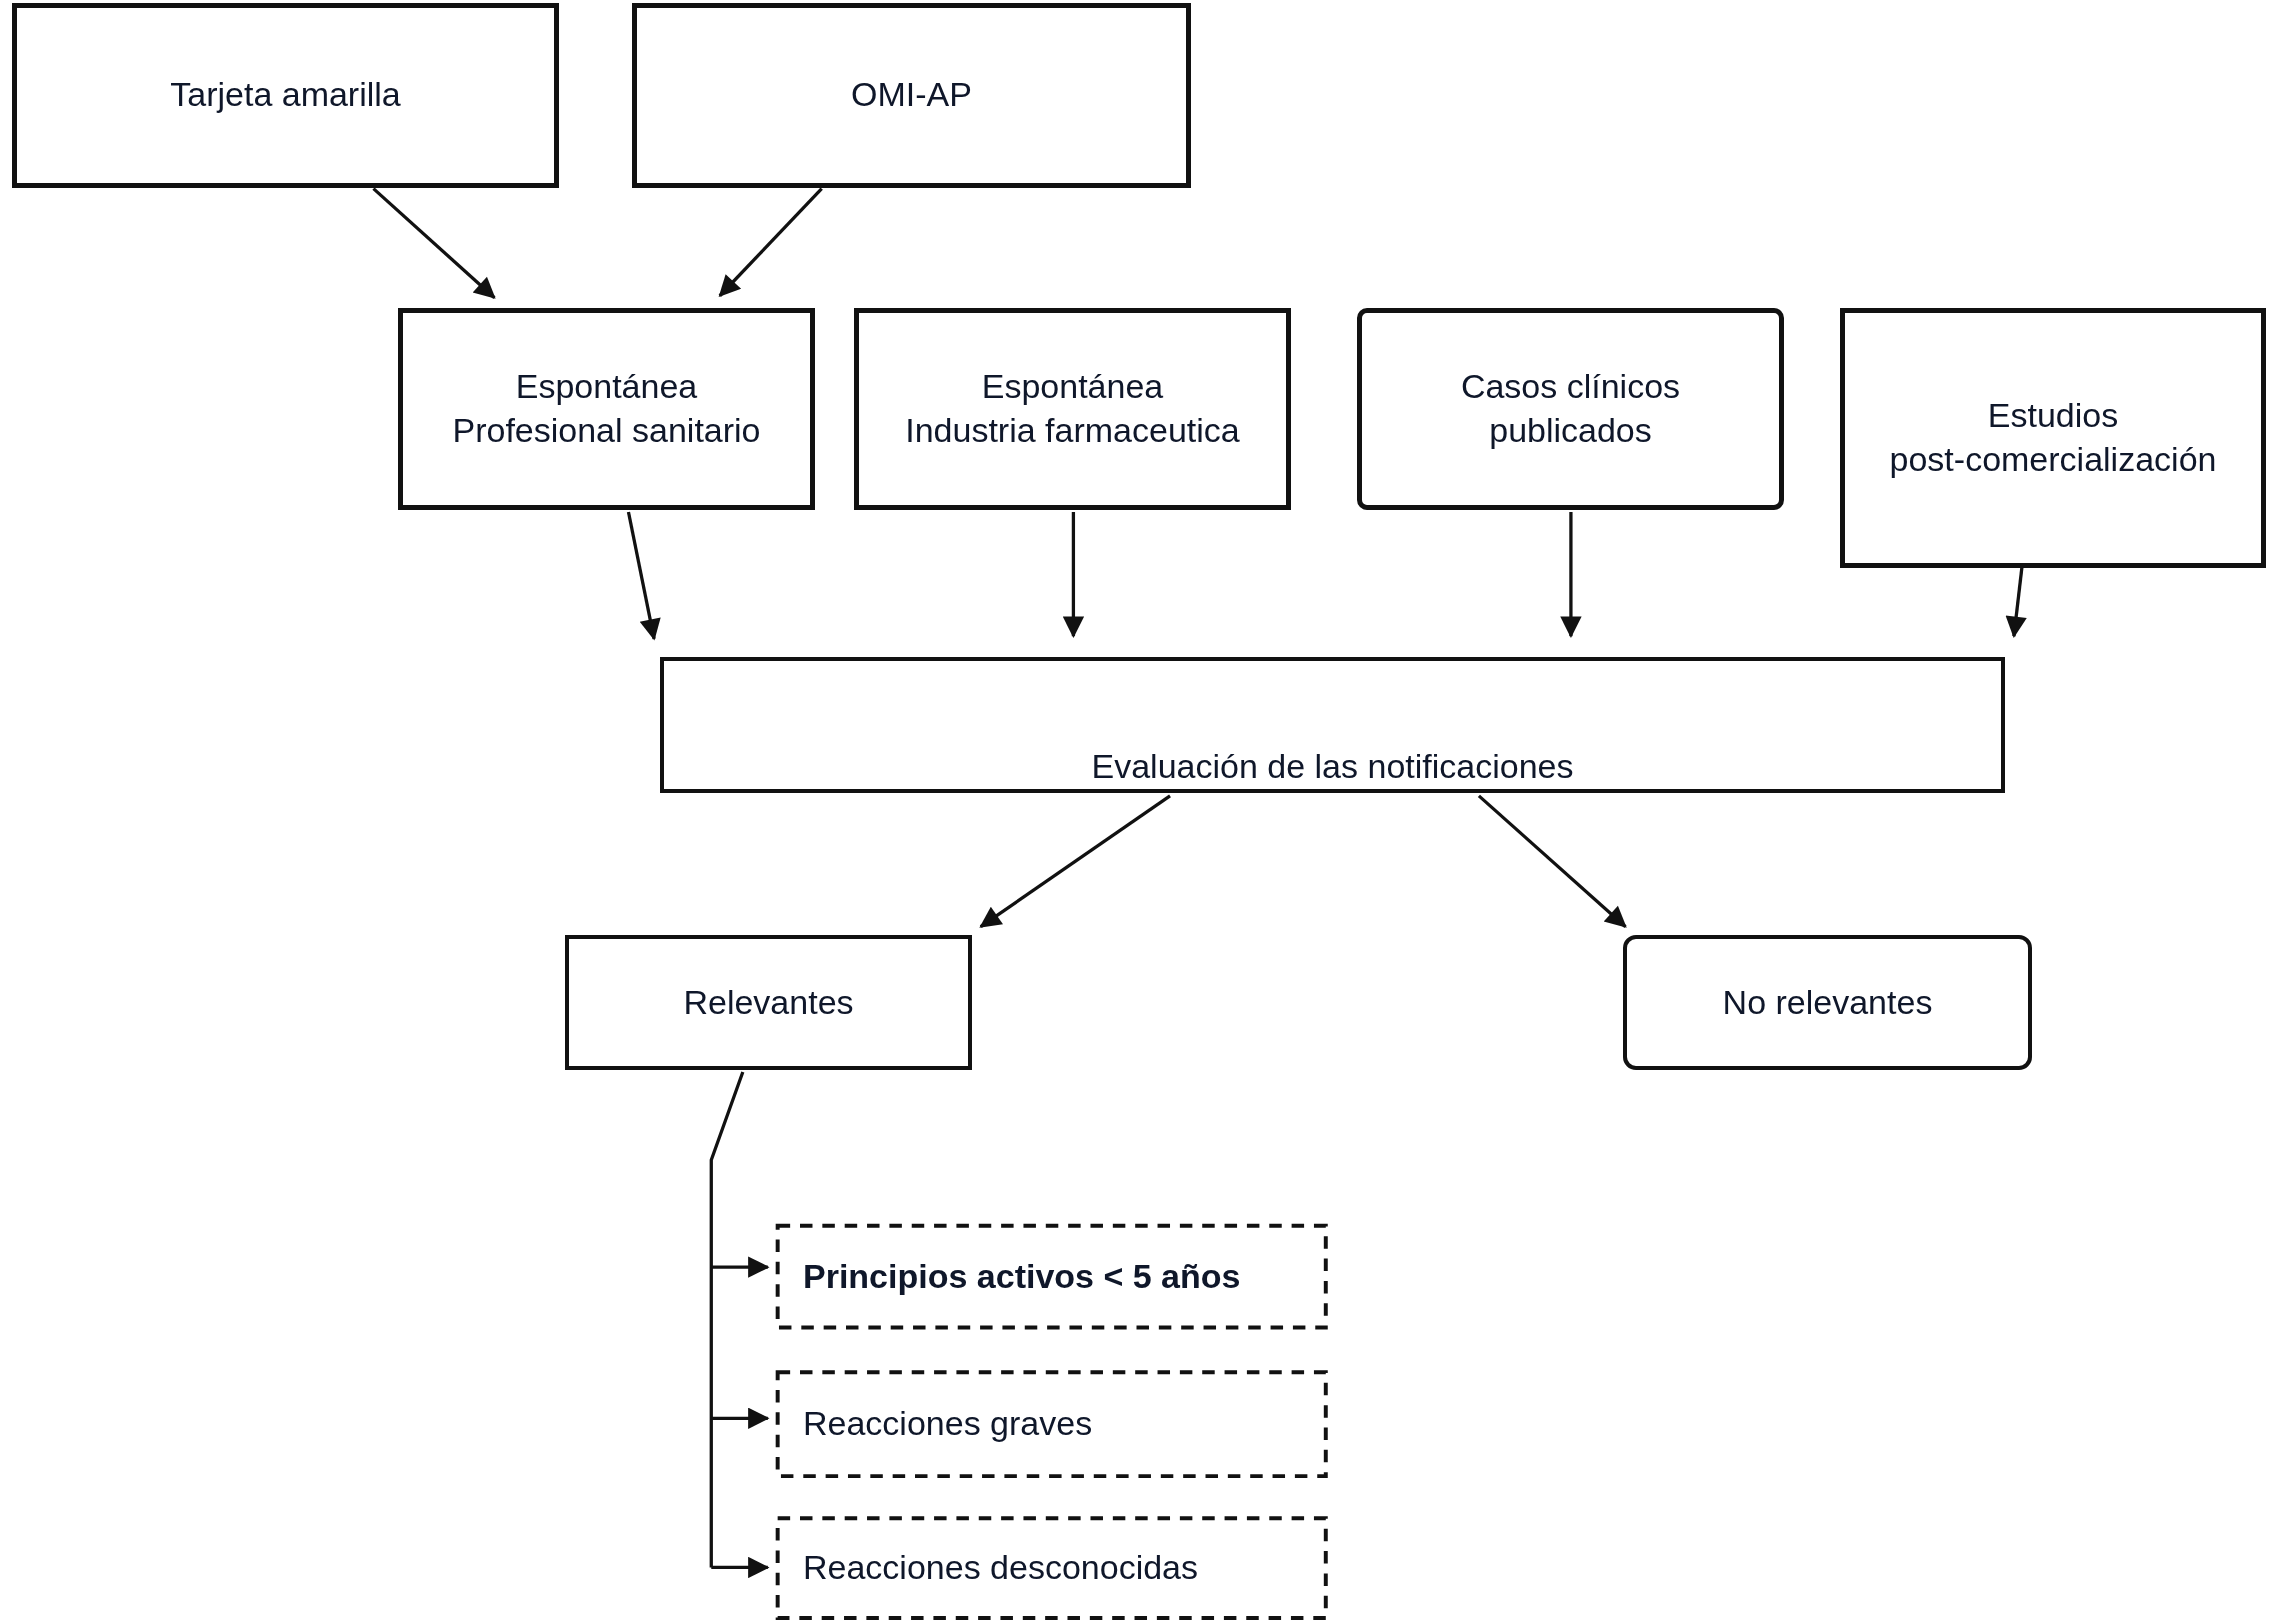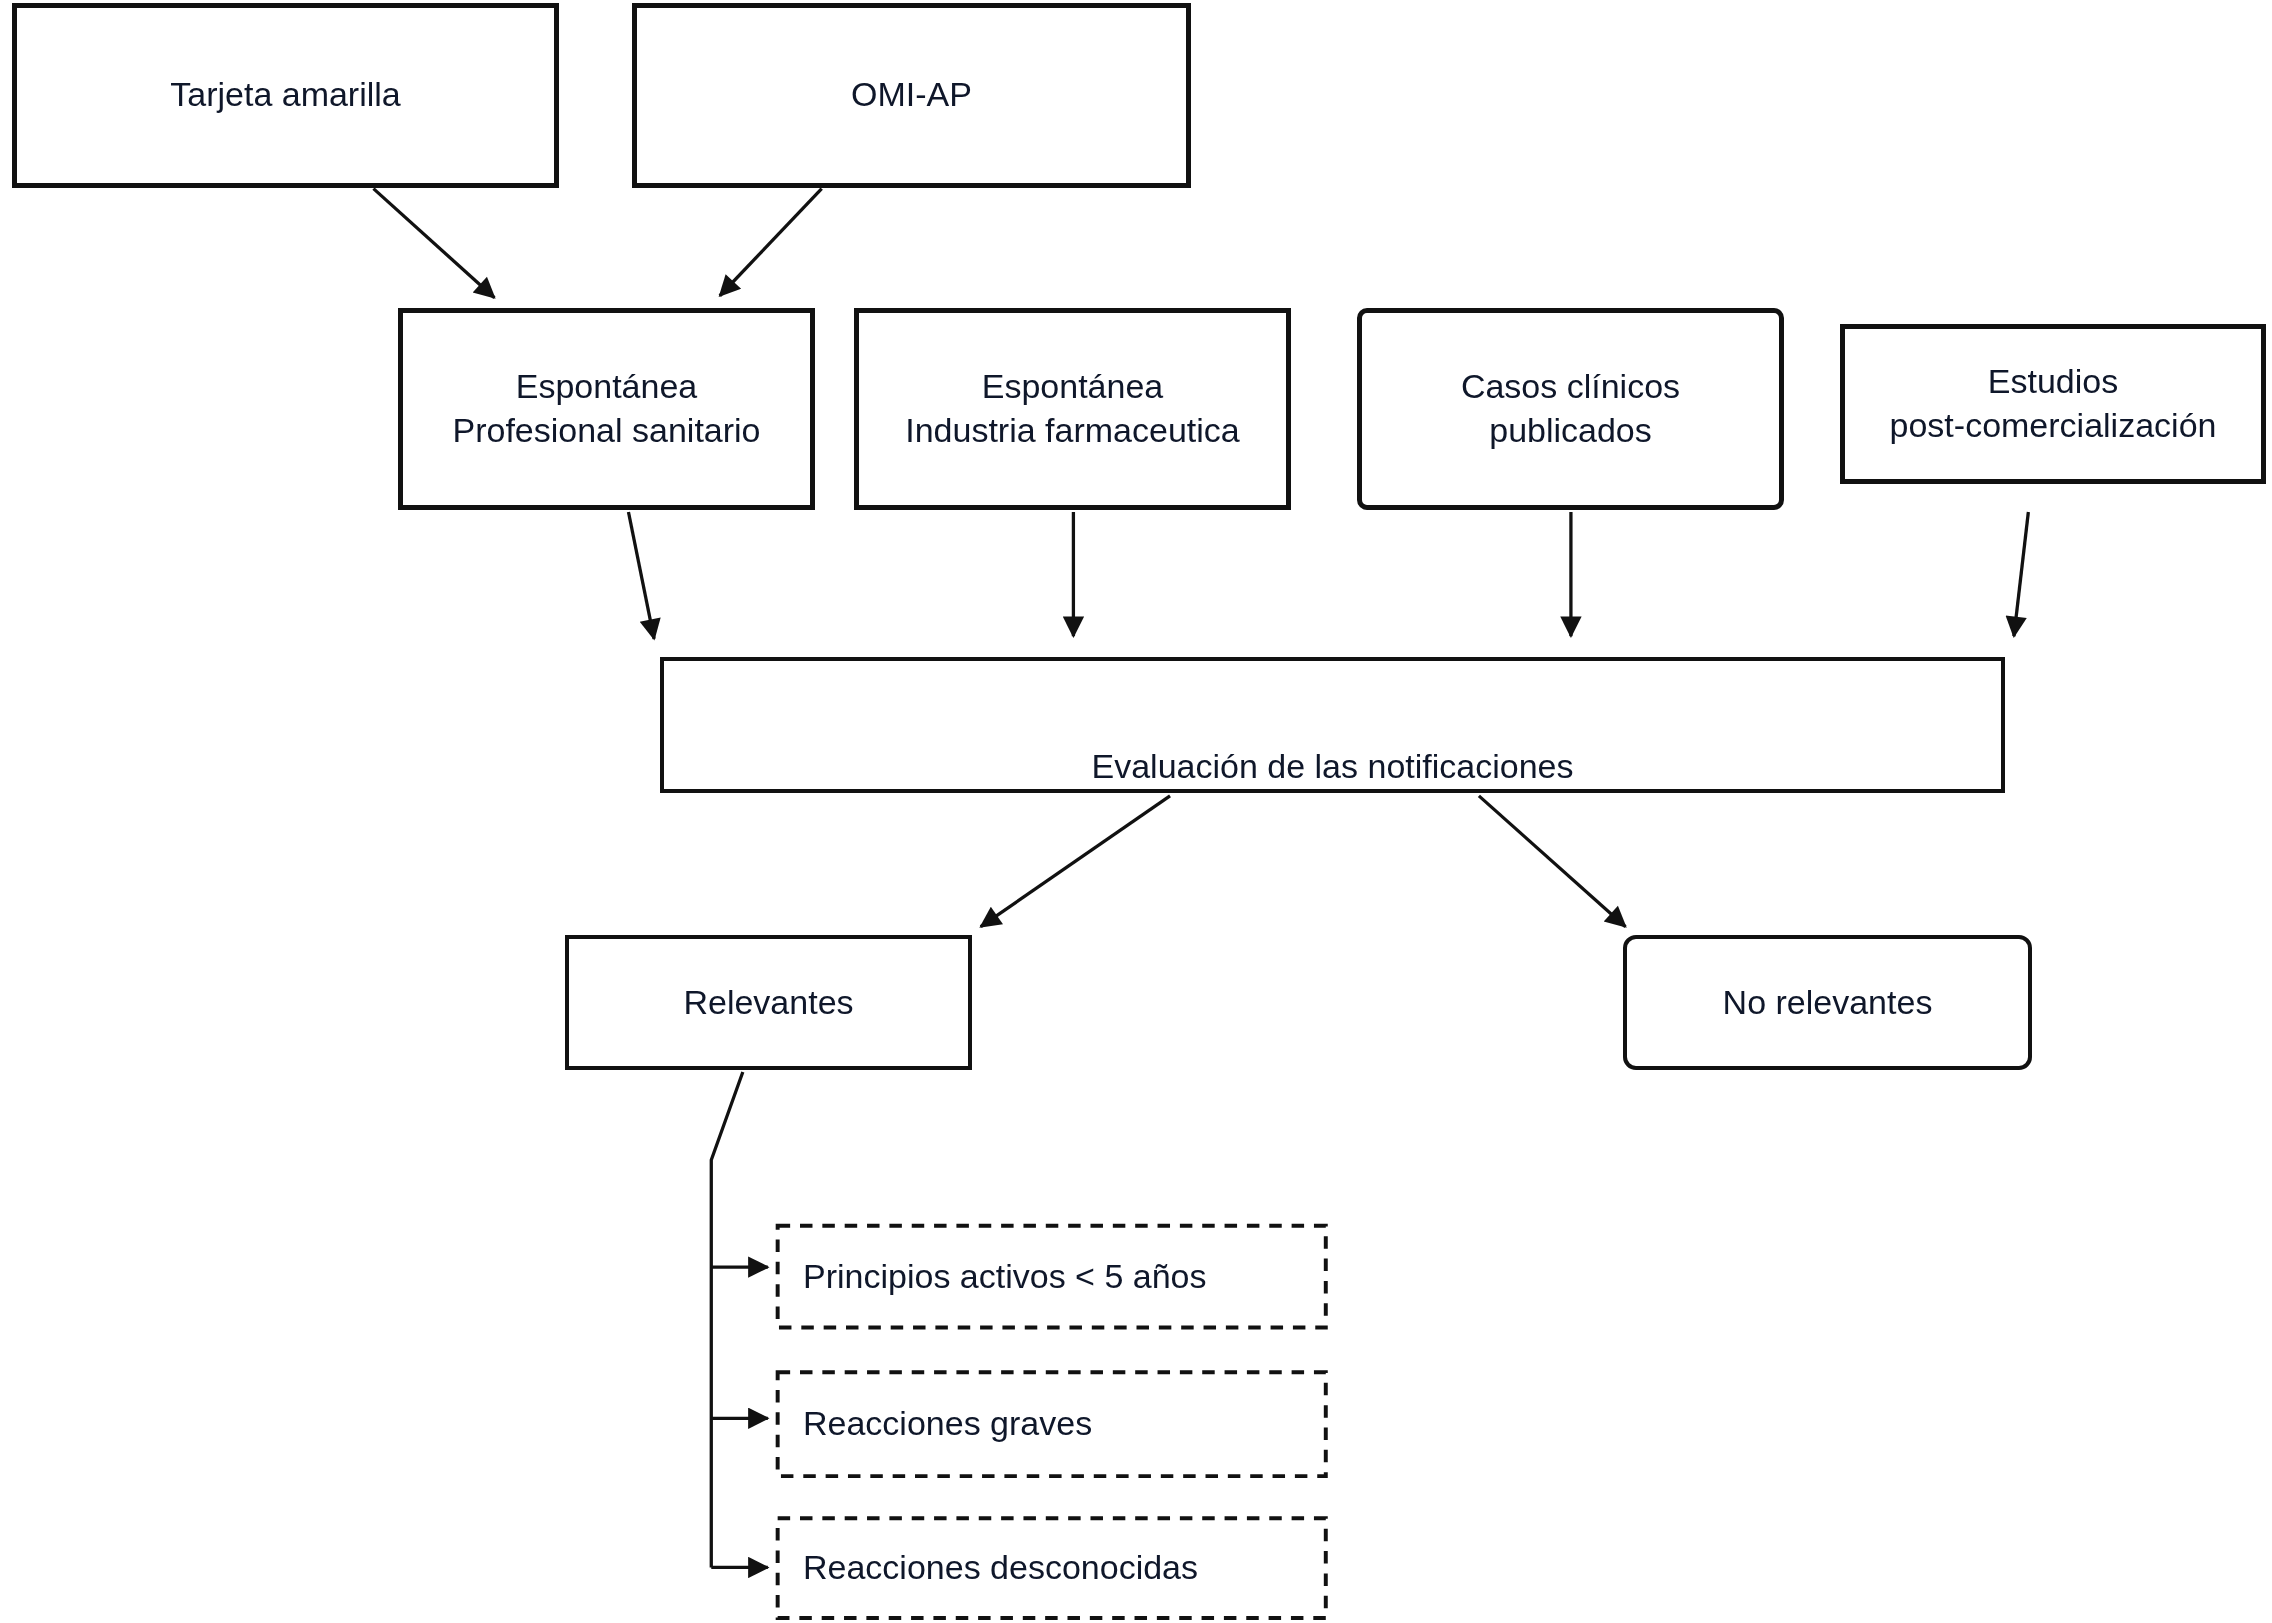--- a/index.html
+++ b/index.html
@@ -46,25 +46,25 @@
     padding-left: 28px;
   }
   .node span { display: block; white-space: nowrap; }
 
   
   #node-tarjeta-amarilla   { left: 12px;   top: 2.6px;    width: 547px;  height: 185px; }
   #node-omi-ap             { left: 632px;  top: 2.6px;    width: 559px;  height: 185px; }
   #node-esp-profesional    { left: 398px;  top: 308px;  width: 417px;  height: 202px; }
   #node-esp-industria      { left: 854px; top: 308px;  width: 437px;  height: 202px; }
   #node-casos-clinicos     { left: 1357px; top: 308px;  width: 427px;  height: 202px; border-radius: 10px; }
-  #node-estudios-post      { left: 1840px; top: 308px;  width: 426px;  height: 160px; margin-top: 16px; }
+  #node-estudios-post      { left: 1840px; top: 308px;  width: 426px;  height: 260px; }
   #node-evaluacion         { left: 660px; top: 657px; width: 1345px; height: 136px; justify-content: flex-end; }
   #node-relevantes         { left: 565px;  top: 935px; width: 407px;  height: 135px; }
   #node-no-relevantes      { left: 1623px; top: 935px; width: 409px;  height: 135px; border-radius: 13px; }
-  #node-principios-activos { left: 775px; top: 1224px; width: 552px;  height: 106px; }
+  #node-principios-activos { left: 775px; top: 1224px; width: 552px;  height: 106px; font-weight: bold; }
   #node-reacciones-graves  { left: 775px; top: 1370px; width: 552px;  height: 108px; }
   #node-reacciones-desconocidas { left: 775px; top: 1516px; width: 552px; height: 103px; }
 
   .edge-line {
     stroke: #111111;
     stroke-width: 5px;
     fill: none;
   }
   .dashed-rect {
     stroke: #111111;

